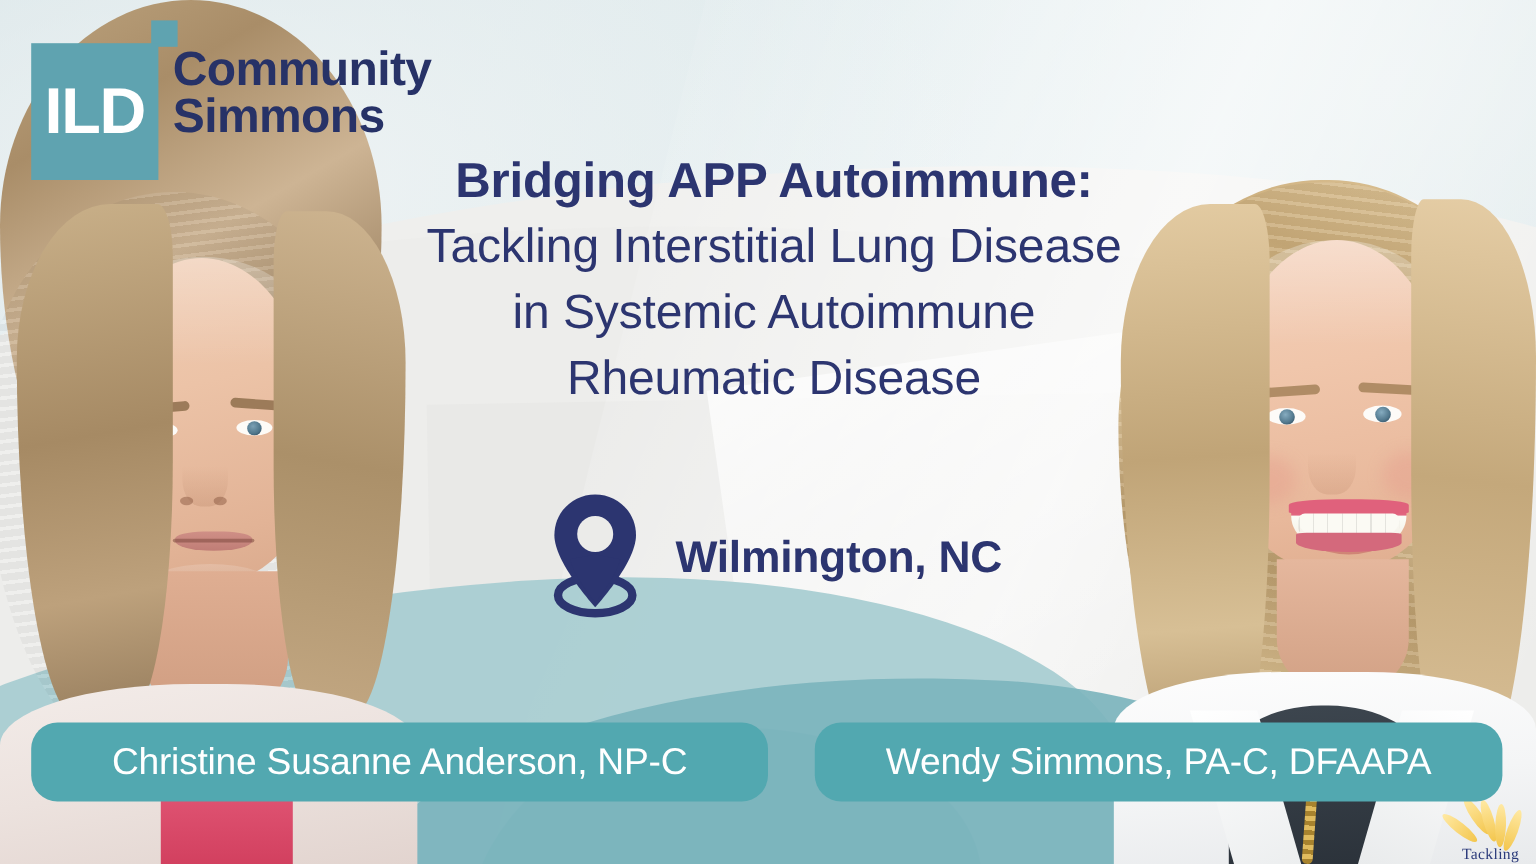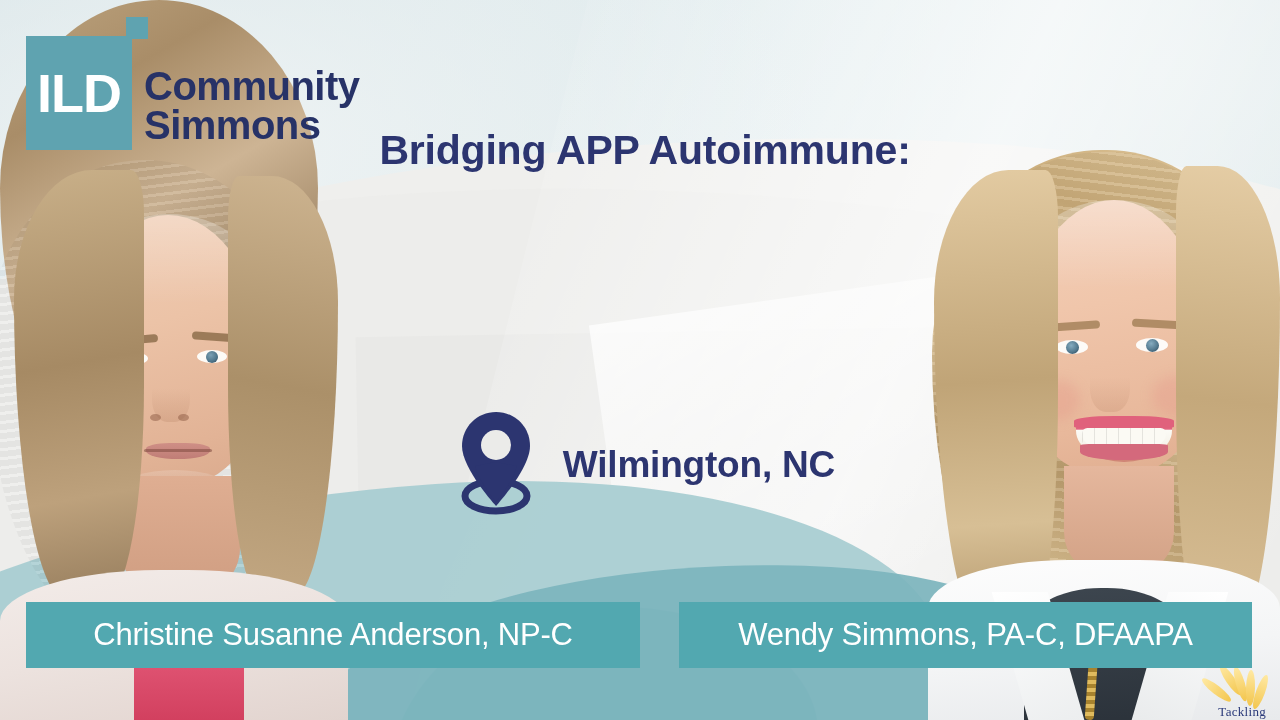--- a/index.html
+++ b/index.html
@@ -254,21 +254,20 @@
   .logo-ild{
     position:absolute;left:0;top:19px;width:106px;height:114px;
     display:flex;align-items:center;justify-content:center;
     color:#ffffff;font-weight:bold;font-size:54px;letter-spacing:-1px;
     font-family:"Liberation Sans","DejaVu Sans",sans-serif;
   }
   .logo-words{
     position:absolute;left:118px;top:22px;
     color:#273267;font-weight:bold;font-size:40px;line-height:.97;
     letter-spacing:-.5px;
-    margin-top:28px;
   }
 
   
   .title-block{
     position:absolute;left:200px;top:128px;width:890px;
     text-align:center;color:#2c3570;
   }
   .title-main{
     font-size:41px;font-weight:bold;letter-spacing:-.2px;line-height:1.12;
   }
@@ -281,21 +280,21 @@
     position:absolute;left:200px;top:410px;width:890px;
     display:flex;align-items:center;justify-content:center;gap:26px;font-weight:bold;
   }
   .loc-pin{width:82px;height:110px;flex:0 0 auto;}
   .loc-text{font-size:37px;color:#2c3570;letter-spacing:-.2px;}
 
   
   .banner{
     position:absolute;background:#52a8b0;color:#ffffff;
     display:flex;align-items:center;justify-content:center;
-    font-size:31px;letter-spacing:-.2px;white-space:nowrap;
+    font-size:31px;letter-spacing:-.2px;white-space:nowrap;border-radius:22px;
   }
   .banner-left{left:26px;top:602px;width:614px;height:66px;}
   .banner-right{left:679px;top:602px;width:573px;height:66px;}
 </style>
 </head>
 <body>
 
 <div id="stage">
 
   <div class="bg-base"></div>
@@ -385,20 +384,25 @@
     <div class="logo-sq-main"></div>
     <div class="logo-ild">ILD</div>
     <div class="logo-words">
       <div>Community</div>
       <div>Simmons</div>
     </div>
   </div>
 
   <div class="title-block">
     <div class="title-main">Bridging APP Autoimmune:</div>
+    <div class="title-sub">
+      <div>Tackling Interstitial Lung Disease</div>
+      <div>in Systemic Autoimmune</div>
+      <div>Rheumatic Disease</div>
+    </div>
   </div>
 
   <div class="loc-row">
     <svg class="loc-pin" viewBox="0 0 82 110">
       <path d="M41 2 C22 2 7 17 7 36 C7 59 41 96 41 96 C41 96 75 59 75 36 C75 17 60 2 41 2 Z" fill="#2c3570"></path>
       <circle cx="41" cy="35" r="15" fill="#ebebe9"></circle>
       <ellipse cx="41" cy="86" rx="31" ry="15" fill="none" stroke="#2c3570" stroke-width="7"></ellipse>
       <path d="M41 52 L62 56 C58 72 41 92 41 92 C41 92 24 72 20 56 Z" fill="#2c3570"></path>
     </svg>
     <div class="loc-text">Wilmington, NC</div>

